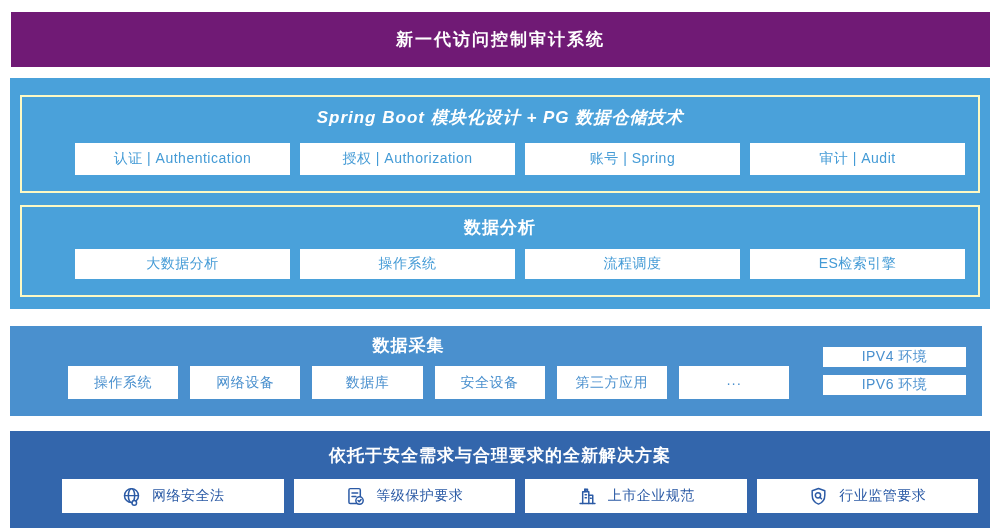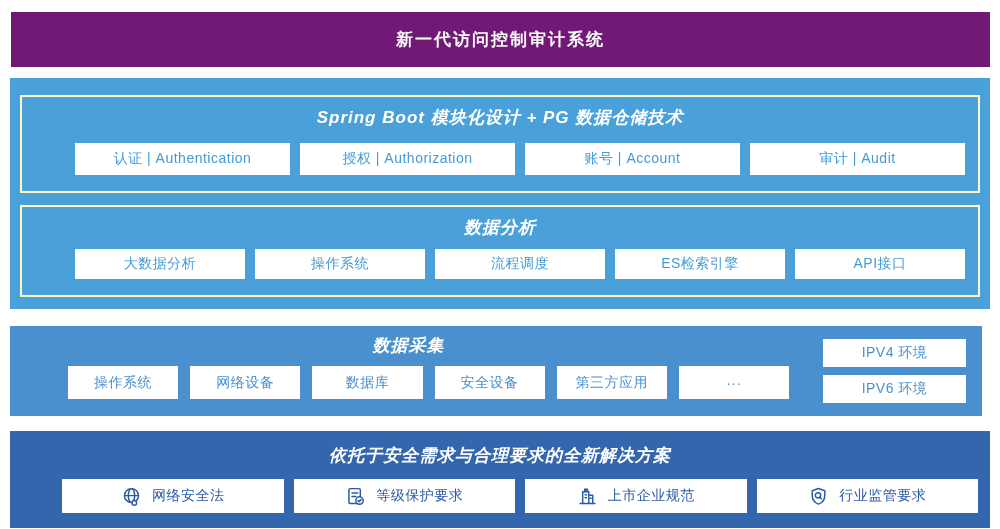--- a/index.html
+++ b/index.html
@@ -26,21 +26,21 @@
     margin: 11px 10px 0 10px; background: #4aa1da;
     padding: 17px 10px 12px 10px;
   }
   .inner-box {
     border: 2px solid #fef9c3;
     padding: 6px 13px 16px 13px;
   }
   .inner-box + .inner-box { margin-top: 12px; }
   .sec-title {
     color: #ffffff; font-size: 17px; font-weight: bold;
-    text-align: center; height: 30px; line-height: 30px; letter-spacing: 1px; font-style: italic;
+    text-align: center; height: 30px; line-height: 30px; letter-spacing: 1px;
   }
   .sec-title.italic { font-style: italic; }
   .row { display: flex; gap: 10px; padding-left: 40px; }
   .row.mt14 { margin-top: 10px; }
   .row.mt8 { margin-top: 6px; }
   .wbox {
     background: #ffffff; flex: 1; height: 32px;
     display: flex; align-items: center; justify-content: center;
     color: #449bd6; font-size: 14px; letter-spacing: 0.5px;
   }
@@ -56,21 +56,21 @@
     padding: 6px 18px 13px 18px;
   }
   .collection .sec-title { height: 28px; line-height: 28px; }
   .collection .row { margin-top: 6px; gap: 12px; }
   .collection .wbox { height: 33px; color: #4a90ce; }
   .ipv {
     flex: 1; background: #4a90ce;
     padding: 14px 16px; display: flex; flex-direction: column;
     justify-content: center; gap: 8px;
   }
-  .ipv .wbox { flex: none; height: 28px; color: #4a90ce; }
+  .ipv .wbox { flex: none; height: 20px; color: #4a90ce; }
 
   
   .solution {
     margin: 15px 10px 0 10px; height: 97px;
     background: #3366ac; padding: 10px 12px 13px 12px;
   }
   .solution .sec-title { height: 30px; line-height: 30px; }
   .solution .row { margin-top: 8px; }
   .solution .wbox {
     height: 34px; color: #2b5aa5; font-size: 14px; gap: 10px;
@@ -87,33 +87,32 @@
     <span class="banner-title">新一代访问控制审计系统</span>
   </div>
 
   <div class="platform">
 
     <div class="inner-box">
       <div class="sec-title italic">Spring Boot 模块化设计 + PG 数据仓储技术</div>
       <div class="row mt14">
         <div class="wbox">认证 | Authentication</div>
         <div class="wbox">授权 | Authorization</div>
-        <div class="wbox">账号 | Account</div>
+        <div class="wbox">账号 | Spring</div>
         <div class="wbox">审计 | Audit</div>
       </div>
     </div>
 
     <div class="inner-box">
       <div class="sec-title">数据分析</div>
       <div class="row mt8">
         <div class="wbox h30">大数据分析</div>
         <div class="wbox h30">操作系统</div>
         <div class="wbox h30">流程调度</div>
         <div class="wbox h30">ES检索引擎</div>
-        <div class="wbox h30">API接口</div>
       </div>
     </div>
 
   </div>
 
   <div class="mid-row">
 
     <div class="collection">
       <div class="sec-title">数据采集</div>
       <div class="row">

